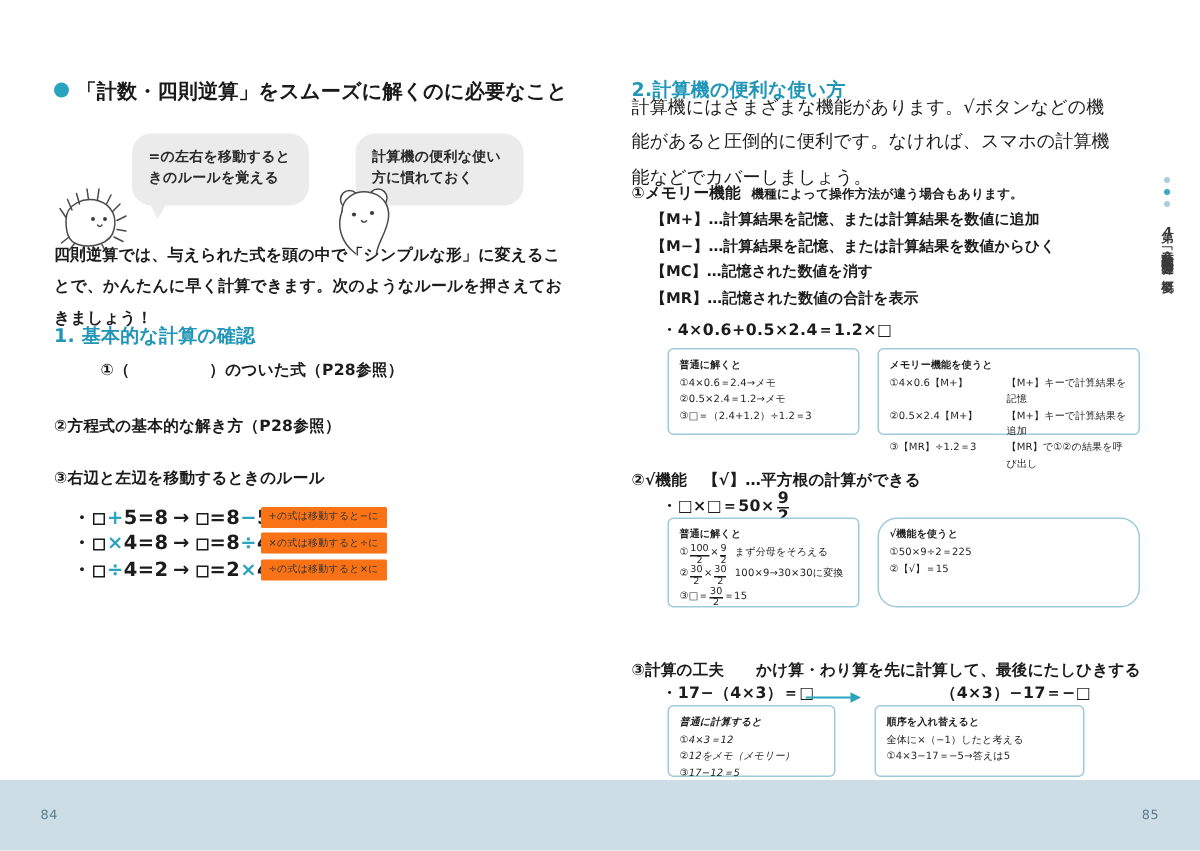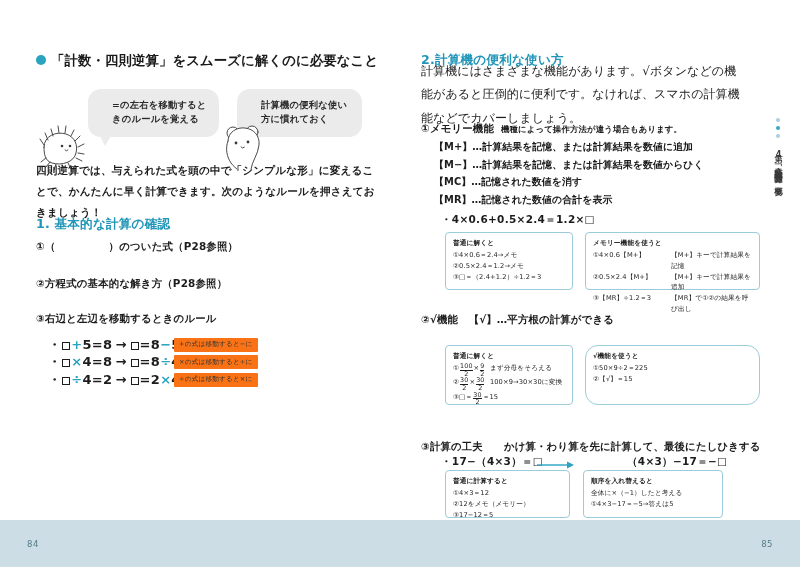--- a/index.html
+++ b/index.html
@@ -36,21 +36,21 @@
   }
   .lp-head .dot{
     display:inline-block;width:10px;height:10px;border-radius:50%;
     background:#2aa3c0;vertical-align:middle;margin-right:5px;
     position:relative;top:-1px;
   }
 
   
   .balloon{
     position:absolute;background:#ebebeb;border-radius:13px;
-    padding:9px 11px 10px 24px;font-size:9.3px;line-height:1.55;
+    padding:9px 11px 10px 11px;font-size:9.3px;line-height:1.55;
     color:#2b2b2b;font-weight:bold;letter-spacing:.2px;
   }
   .balloon:after{
     content:"";position:absolute;width:0;height:0;
     border-left:5px solid transparent;border-right:6px solid transparent;
     border-top:10px solid #ebebeb;
   }
   #balloon-1{left:88px;top:89px;width:96px;}
   #balloon-1:after{left:12px;bottom:-9px;}
   #balloon-2{left:237px;top:89px;width:90px;}
@@ -70,21 +70,21 @@
   .sec-title{
     position:absolute;left:36px;
     font-size:12.6px;font-weight:bold;color:#2196b8;letter-spacing:.2px;
   }
   #sec1-title{top:216px;}
 
   .sub-item{
     position:absolute;left:36px;font-size:10.4px;font-weight:bold;
     color:#1c1c1c;letter-spacing:.2px;
   }
-  #sub-1{top:240px;}
+  #sub-1{top:240px;margin-left:31px;}
   #sub-2{top:277px;}
   #sub-3{top:312px;}
 
   
   .rules{position:absolute;left:48px;top:336px;width:340px;}
   .rule-row{
     display:flex;align-items:center;height:17.5px;margin-bottom:0px;
   }
   .rule-eq{
     font-size:13px;font-weight:bold;color:#1c1c1c;
@@ -144,21 +144,21 @@
   }
   .box .hd{font-weight:bold;margin-bottom:1px;}
   .box .rowline{display:flex;}
   .box .rowline .c1{width:78px;flex:none;}
   .box .rowline .c2{}
 
   #box-a{left:445px;top:232px;width:128px;height:58px;}
   #box-b{left:585px;top:232px;width:175px;height:58px;}
   #box-c{left:445px;top:345px;width:128px;height:60px;}
   #box-d{left:585px;top:345px;width:175px;height:60px;border-radius:13px;}
-  #box-e{left:445px;top:470px;width:125px;height:48px;}
+  #box-e{left:445px;top:470px;width:112px;height:48px;font-style:italic;}
   #box-f{left:583px;top:470px;width:140px;height:48px;}
 
   
   .frac{
     display:inline-block;vertical-align:-0.45em;text-align:center;
     font-size:.95em;line-height:1.05;margin:0 1px;
   }
   .frac .n{display:block;}
   .frac .d{display:block;border-top:1px solid #1c1c1c;padding-top:0px;}
   .frac-lg{
@@ -297,20 +297,23 @@
       <span class="c2">【M+】キーで計算結果を追加</span>
     </div>
     <div class="rowline">
       <span class="c1">③【MR】÷1.2＝3</span>
       <span class="c2">【MR】で①②の結果を呼び出し</span>
     </div>
   </div>
 
   <div class="rp-item-head" id="item2-head">②√機能　【√】…平方根の計算ができる</div>
 
+  <div class="formula-line" id="f2">
+    <span>・□×□＝50×</span><span class="frac-lg"><span class="n">9</span><span class="d">2</span></span>
+  </div>
 
   <div class="box" id="box-c">
     <div class="hd">普通に解くと</div>
     <div class="rowline">
       <span>①</span><span class="frac">
           <span class="n">100</span>
           <span class="d">2</span>
         </span><span>×</span><span class="frac">
           <span class="n">9</span>
           <span class="d">2</span>

